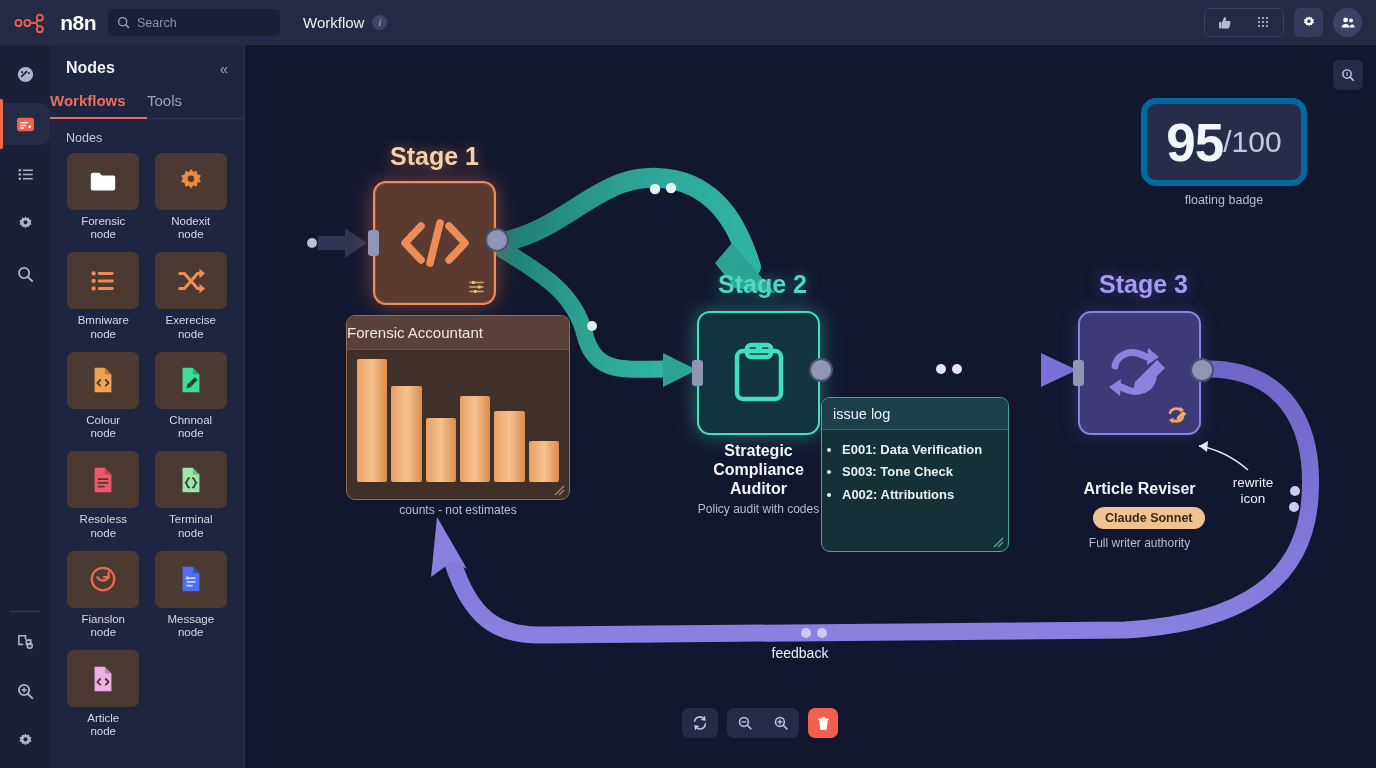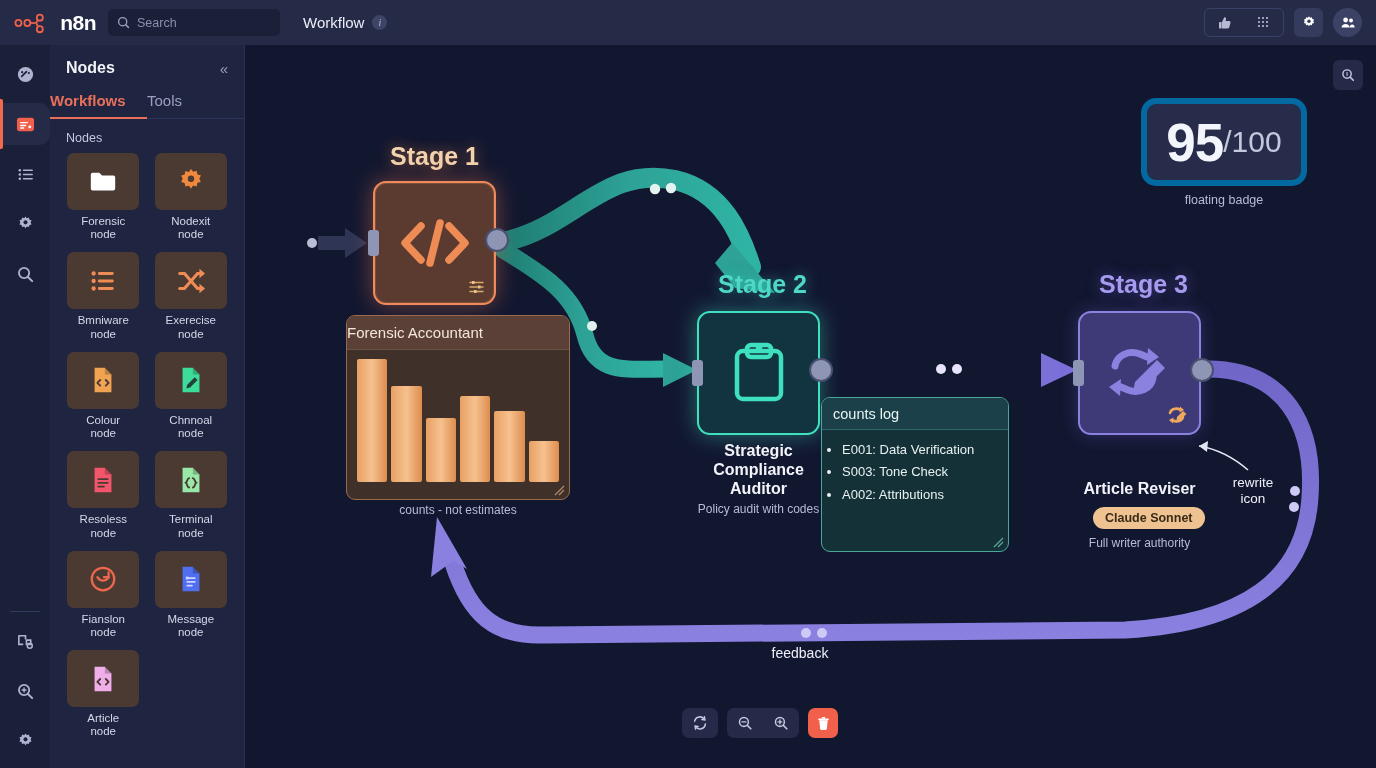--- a/index.html
+++ b/index.html
@@ -228,21 +228,21 @@
   .toolbar { position: absolute; left: 437px; top: 663px; display: flex; gap: 9px; z-index: 14; }
   .tb-group {
     height: 30px; background: #242a48; border-radius: 7px;
     display: flex; align-items: center;
   }
   .tb-btn { width: 36px; height: 30px; display: flex; align-items: center; justify-content: center; }
   .tb-del {
     width: 30px; height: 30px; border-radius: 7px; background: #f0604a;
     display: flex; align-items: center; justify-content: center;
   }
-  ul { list-style: disc; }
+  ul { list-style: disc; font-weight: bold; }
 </style>
 </head>
 <body>
 
 <div class="app">
 
   <div class="topbar">
     <div class="logo-wrap">
       <svg class="logo-mark" viewBox="0 0 44 24">
         <circle cx="5" cy="12" r="3.4" fill="none" stroke="#f0604a" stroke-width="2"></circle>
@@ -668,21 +668,21 @@
             <div class="fa-bar" style="height: 33%;"></div>
           </div>
       </div>
       <svg class="fa-resize" width="11" height="11" viewBox="0 0 11 11">
         <path d="M10 1 L1 10 M10 5 L5 10" stroke="#b08a6a" stroke-width="1.2"></path>
       </svg>
     </div>
     <div class="fa-cap">counts - not estimates</div>
 
     <div class="il-card">
-      <div class="il-head">counts log</div>
+      <div class="il-head">issue log</div>
       <ul class="il-list" id="ilList">
           <li>E001: Data Verification</li>
           <li>S003: Tone Check</li>
           <li>A002: Attributions</li>
         </ul>
       <svg class="il-resize" width="11" height="11" viewBox="0 0 11 11">
         <path d="M10 1 L1 10 M10 5 L5 10" stroke="#5fa79c" stroke-width="1.2"></path>
       </svg>
     </div>
 

